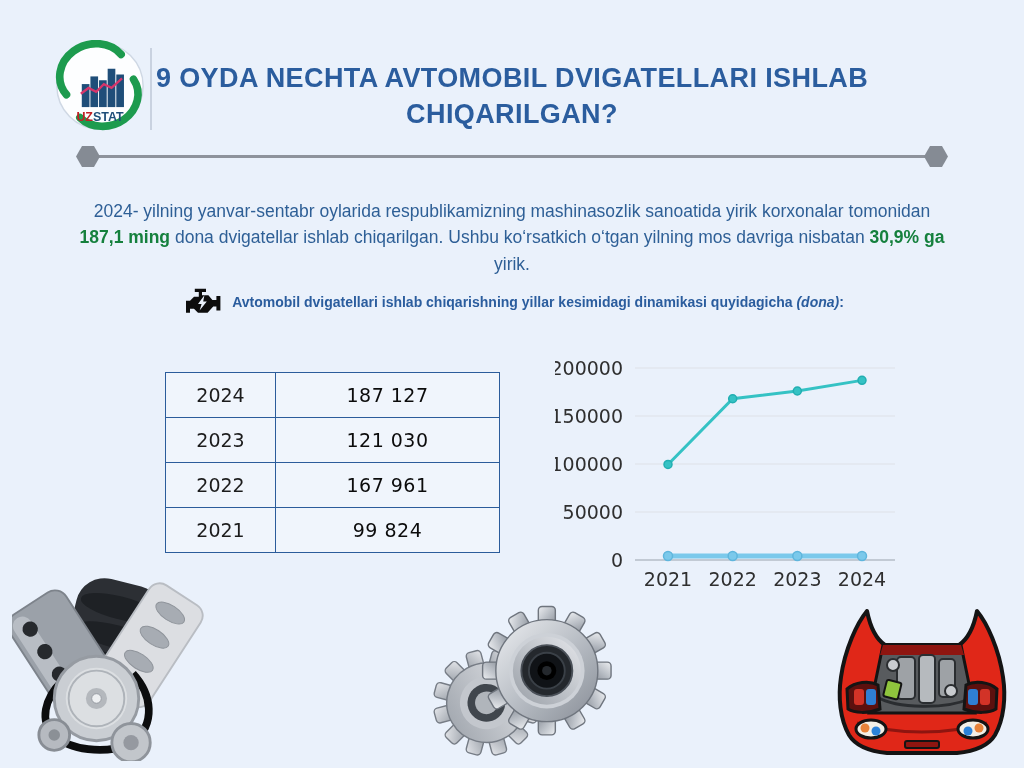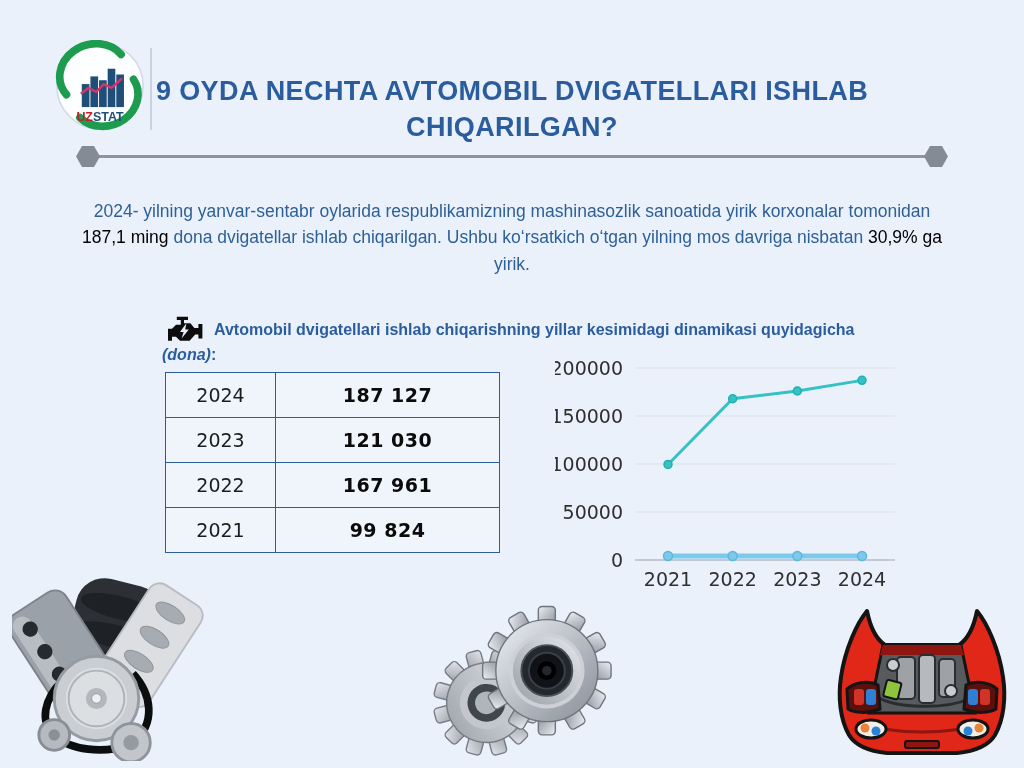--- a/index.html
+++ b/index.html
@@ -4,46 +4,46 @@
 <style>
   html,body{margin:0;padding:0;}
   body{font-family:"Liberation Sans",sans-serif;}
   .canvas{position:relative;width:1024px;height:768px;background:#eaf1fb;overflow:hidden;}
 
   
   .logo{position:absolute;left:54px;top:40px;width:92px;height:92px;}
   .vline{position:absolute;left:150px;top:48px;width:2px;height:82px;background:#c9d2e0;}
   .title{position:absolute;left:0;right:0;top:60px;text-align:center;color:#2b5d9e;
          font-weight:bold;font-size:27px;line-height:1.35;letter-spacing:.4px;}
-  .title .inner{max-width:720px;margin:13px auto;}
+  .title .inner{max-width:720px;margin:0 auto;}
 
   
   .rule{position:absolute;left:76px;right:76px;top:146px;display:flex;align-items:center;}
   .rule .bar{flex:1;height:3px;background:#8e939c;margin:0 -3px;}
   .hex{width:24px;height:21px;background:#858b94;
        clip-path:polygon(25% 0,75% 0,100% 50%,75% 100%,25% 100%,0 50%);z-index:1;}
 
   
   .intro{position:absolute;left:70px;right:70px;top:180px;text-align:center;
          color:#2e5f96;font-size:17.5px;line-height:1.52;}
-  .intro b{font-weight:normal;color:#000000;}
-
-  
-  .subtitle{position:absolute;left:0;right:0;top:284px;text-align:left;color:#2b5d9e;
-            font-size:16px;font-weight:bold;line-height:1.4;margin-top:28px;}
+  .intro b{font-weight:bold;color:#15803d;}
+
+  
+  .subtitle{position:absolute;left:0;right:0;top:284px;text-align:center;color:#2b5d9e;
+            font-size:14px;font-weight:bold;line-height:1.4;}
   .subtitle .inner{max-width:700px;margin:0 auto;}
   .subtitle i{font-weight:600;}
   .engine-icon{display:inline-block;width:44px;height:32px;vertical-align:-9px;margin-right:8px;}
 
   
   .data-table{position:absolute;left:165px;top:372px;border-collapse:collapse;
               background:rgba(255,255,255,0.28);font-family:"DejaVu Sans",sans-serif;}
   .data-table td{border:1px solid #2b5c9b;height:42px;text-align:center;vertical-align:middle;}
   .data-table td.year{width:107px;font-size:19px;color:#1c1c1c;}
-  .data-table td.val{width:221px;font-size:19px;font-weight:bold;color:#0b0b0b;letter-spacing:.5px;}
+  .data-table td.val{width:221px;font-size:19px;font-weight:normal;color:#0b0b0b;letter-spacing:.5px;}
 
   
   .chart{position:absolute;left:555px;top:352px;width:410px;height:245px;}
   .chart text{font-family:"DejaVu Sans",sans-serif;fill:#2f2f2f;}
   .chart text.ytick{font-size:19px;}
   .chart text.xtick{font-size:19px;}
 
   
   .engine-art{position:absolute;left:12px;top:563px;width:192px;height:198px;}
   .gear-art{position:absolute;left:424px;top:597px;width:206px;height:170px;}

